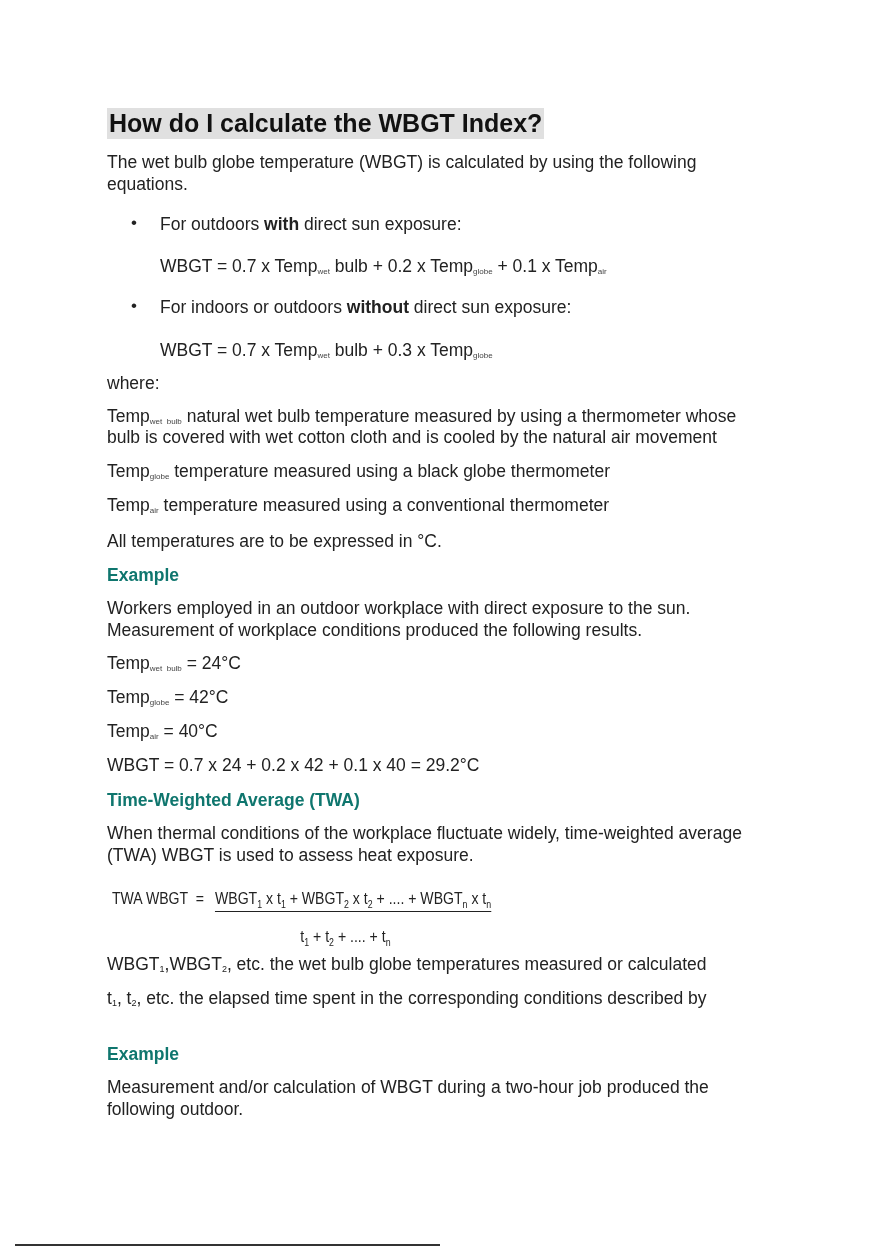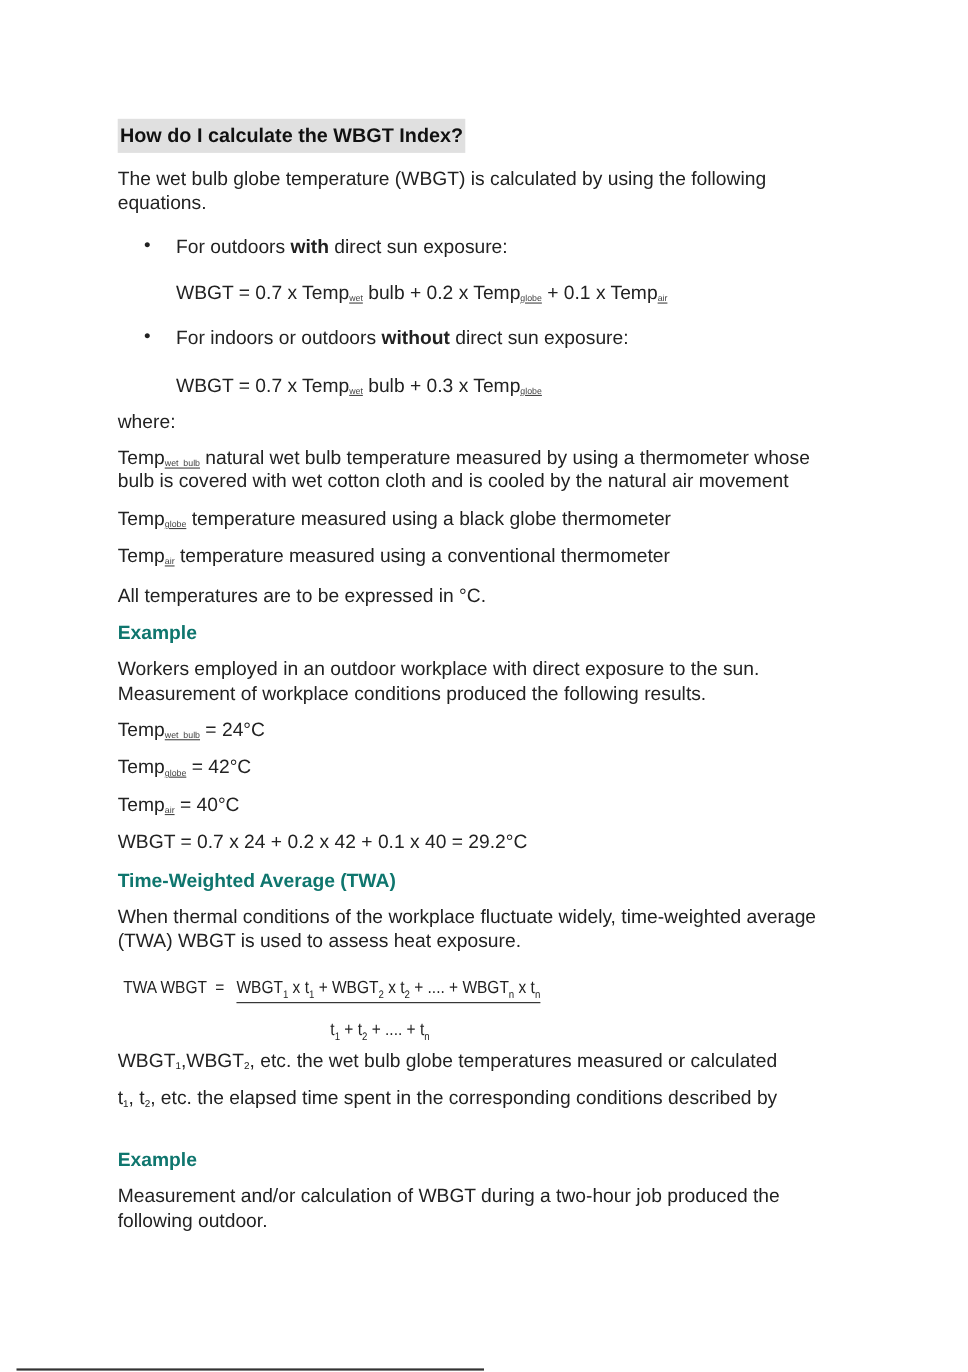--- a/index.html
+++ b/index.html
@@ -1,24 +1,24 @@
 <!DOCTYPE html>
 <html><head>
 <meta charset="utf-8">
 <style>
   html, body { margin: 0; padding: 0; background: #ffffff; }
   body { width: 880px; height: 1247px; position: relative; overflow: hidden;
          font-family: "Liberation Sans", sans-serif; color: #222222; }
   .page { position: absolute; left: 0; top: 0; width: 880px; height: 1247px; }
   .abs { position: absolute; left: 107px; font-size: 17.5px; line-height: 22px; white-space: nowrap; }
   h1.title { position: absolute; left: 107px; top: 108px; margin: 0; padding: 0 2px;
-             font-size: 18px; line-height: 31px; font-weight: bold; color: #111111;
+             font-size: 25px; line-height: 31px; font-weight: bold; color: #111111;
              background: #e0e0e0; white-space: nowrap; }
   .bold { font-weight: bold; }
-  .sub { font-size: 8px; vertical-align: -2px; line-height: 0; color: #444; text-decoration: underline; }
+  .sub { font-size: 8px; vertical-align: -2px; line-height: 0; color: #444; }
   .sub2 { font-size: 9px; vertical-align: -2px; line-height: 0; }
   .bullet { position: absolute; left: 131px; font-size: 17px; }
   .indent { left: 160px; }
   .heading { font-weight: bold; color: #0f766e; }
   .formula { position: absolute; left: 112px; top: 888px; width: 420px; height: 62px;
              font-family: "Liberation Sans", sans-serif; font-size: 16px; color: #222;
              transform: scaleX(0.88); transform-origin: left top; }
   .formula .lhs { position: absolute; left: 0; top: 2px; white-space: nowrap; }
   .formula .num { position: absolute; left: 117px; top: 2px; white-space: nowrap;
                   border-bottom: 1.5px solid #222; padding-bottom: 1px; }

